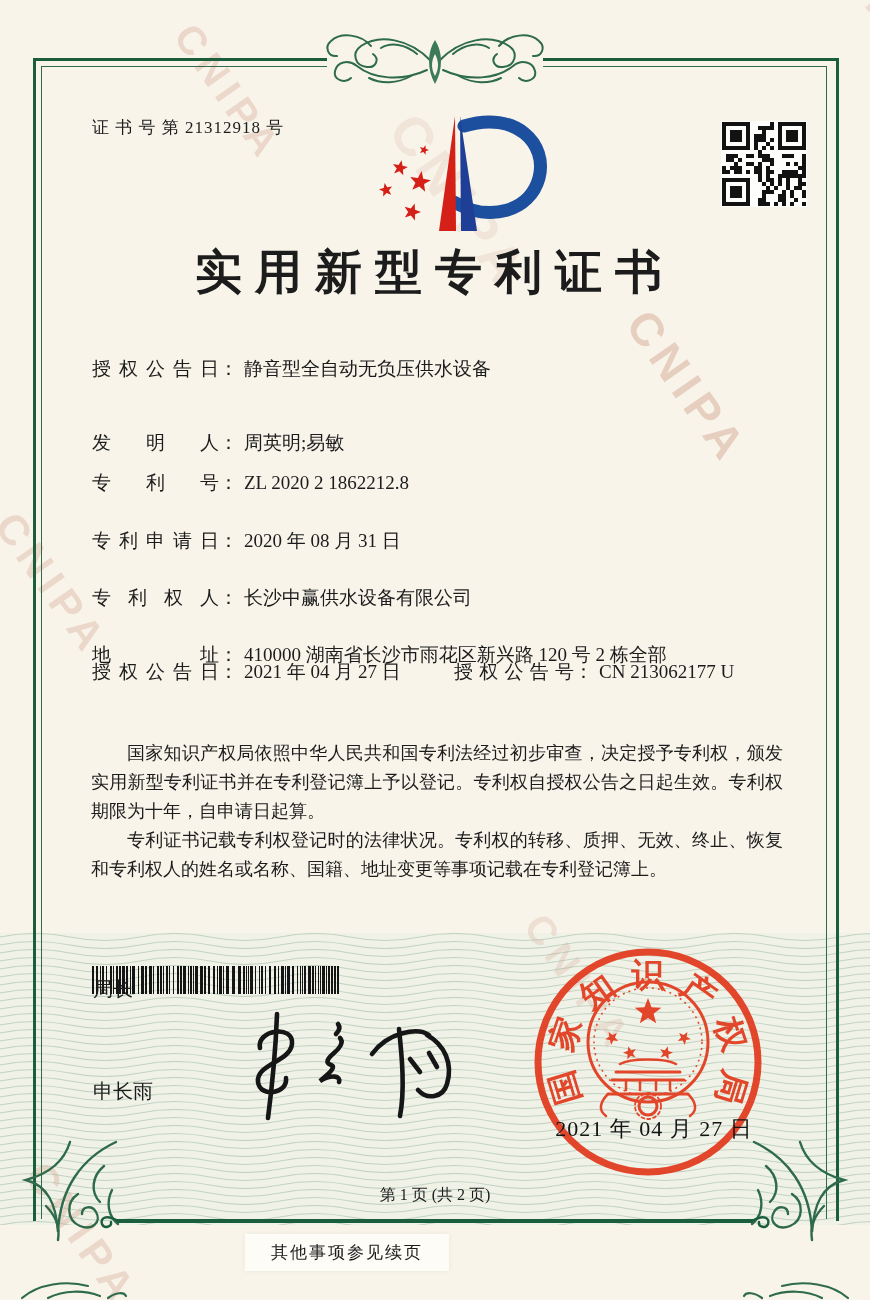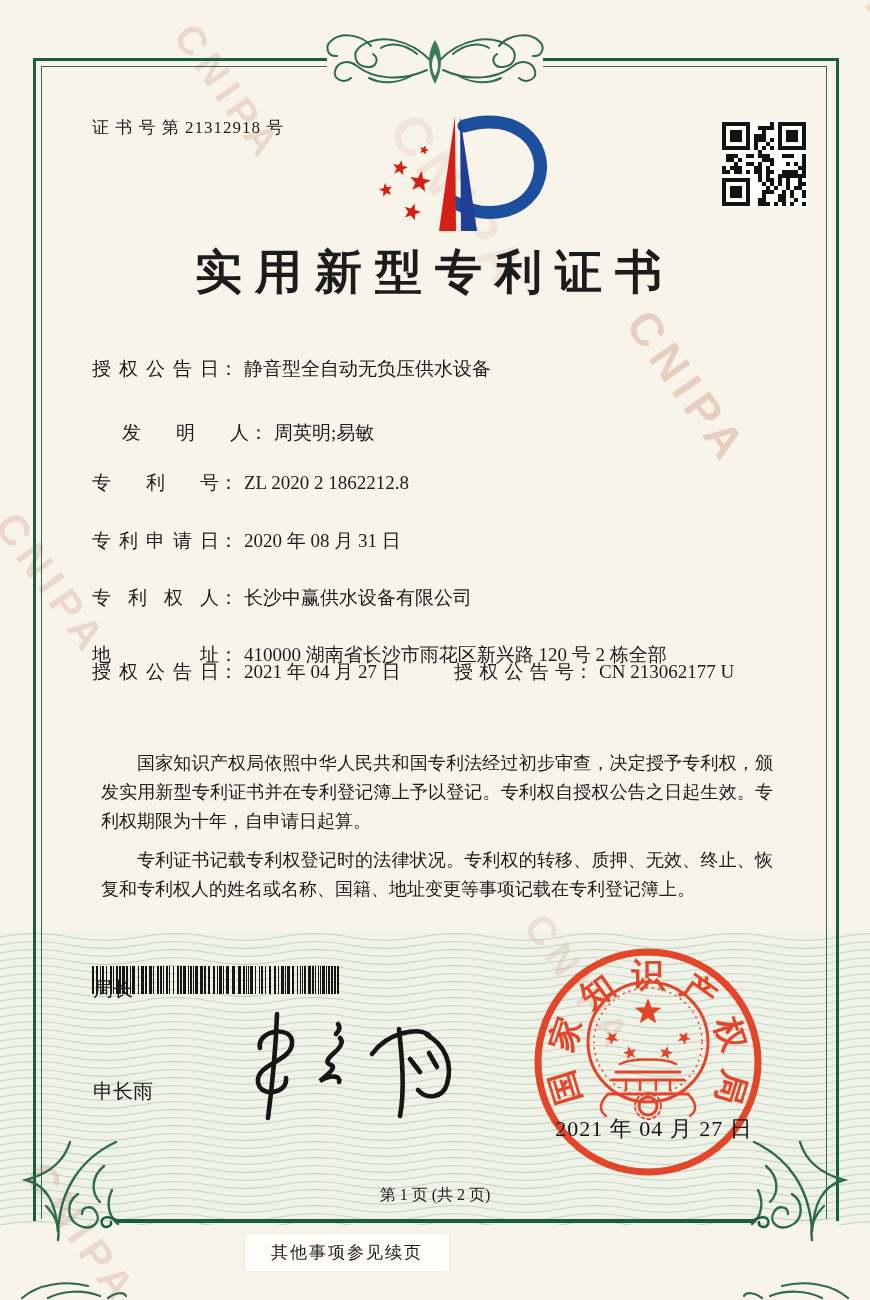--- a/index.html
+++ b/index.html
@@ -25,21 +25,21 @@
       letter-spacing:13px;z-index:3;}
   
   .frow{position:absolute;left:92px;width:700px;font-size:19px;z-index:3;white-space:nowrap;}
   .flabel{display:inline-block;width:127px;text-align:justify;text-align-last:justify;vertical-align:bottom;}
   .fcolon{margin-right:6px;}
   .grant2{position:absolute;left:362px;top:0;}
   .flabel2{display:inline-block;width:120px;text-align:justify;text-align-last:justify;vertical-align:bottom;}
   
   #paras{position:absolute;left:91px;top:739px;width:692px;z-index:3;font-size:18px;line-height:29px;
       text-align:justify;}
-  #paras p{margin:10px;text-indent:36px;}
+  #paras p{margin:0;text-indent:36px;}
   
   #barcode{position:absolute;left:92px;top:966px;z-index:3;}
   #issuer-title{position:absolute;left:93px;top:976px;font-size:20px;z-index:3;
       font-family:"Liberation Sans","DejaVu Sans",sans-serif;}
   #issuer-name{position:absolute;left:93px;top:1078px;font-size:20px;z-index:3;
       font-family:"Liberation Sans","DejaVu Sans",sans-serif;text-align:right;}
   #signature{position:absolute;left:222px;top:1002px;z-index:3;}
   #seal{position:absolute;left:528px;top:942px;z-index:4;}
   #seal-date{position:absolute;left:540px;top:1114px;width:228px;text-align:center;font-size:22px;
       letter-spacing:1px;color:#141414;z-index:5;}
@@ -282,21 +282,21 @@
         <rect x="69" y="81" width="4" height="4"></rect>
         <rect x="81" y="81" width="4" height="4"></rect>
       </g>
   </svg>
 
   <div id="title">实用新型专利证书</div>
 
   <div class="frow" style="top:356px;">
     <span class="flabel">授权公告日</span><span class="fcolon">：</span><span class="fvalue">静音型全自动无负压供水设备</span>
   </div>
-  <div class="frow" style="top:420px;margin-left:30px;">
+  <div class="frow" style="top:430px;">
     <span class="flabel">发明人</span><span class="fcolon">：</span><span class="fvalue">周英明;易敏</span>
   </div>
   <div class="frow" style="top:470px;">
     <span class="flabel">专利号</span><span class="fcolon">：</span><span class="fvalue">ZL 2020 2 1862212.8</span>
   </div>
   <div class="frow" style="top:528px;">
     <span class="flabel">专利申请日</span><span class="fcolon">：</span><span class="fvalue">2020 年 08 月 31 日</span>
   </div>
   <div class="frow" style="top:585px;">
     <span class="flabel">专利权人</span><span class="fcolon">：</span><span class="fvalue">长沙中赢供水设备有限公司</span>

